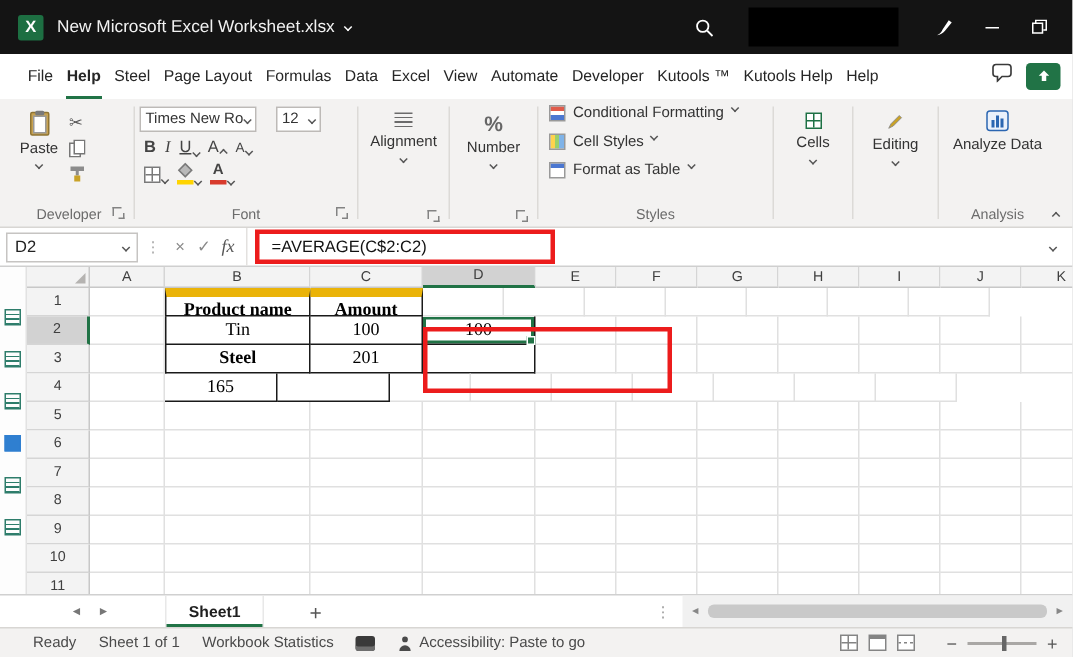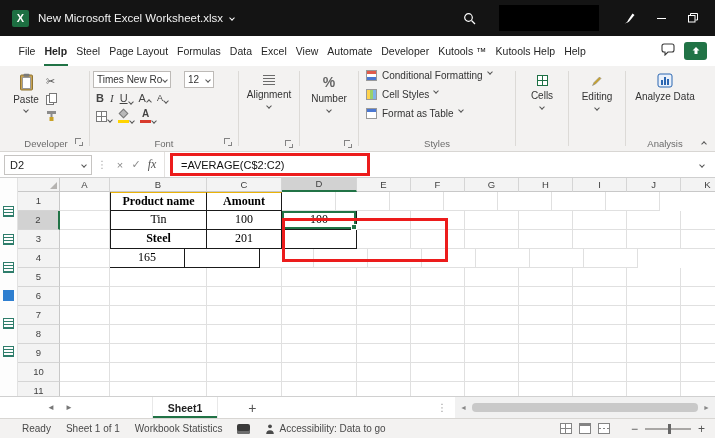--- a/index.html
+++ b/index.html
@@ -102,31 +102,31 @@
   .gcorner{width:42px;flex:0 0 42px;background:#f3f3f3;border-right:1px solid #c8c8c8;border-bottom:1px solid #c8c8c8;position:relative}
   .gcorner i{position:absolute;right:2px;bottom:2px;width:0;height:0;border-left:7px solid transparent;border-bottom:7px solid #b5b3b1}
   .gcol{flex-shrink:0;border-right:1px solid #d5d5d5;border-bottom:1px solid #c8c8c8;background:#f3f3f3;font-size:9.5px;color:#3f3f3f;text-align:center;line-height:13px}
   .gcol.sel{background:#d2d2d2;border-bottom:2px solid var(--green);line-height:12px}
   .grow{display:flex;height:19px}
   .growh{flex:0 0 42px;border-right:1px solid #c8c8c8;border-bottom:1px solid #d5d5d5;background:#f3f3f3;font-size:9.5px;color:#3f3f3f;text-align:center;line-height:18px}
   .growh.sel{background:#d2d2d2;border-right:2px solid var(--green)}
   .gcell{flex-shrink:0;border-right:1px solid #e0e0e0;border-bottom:1px solid #e0e0e0;font-family:"Liberation Serif",serif;font-size:12px;text-align:center;line-height:17px;color:#000;position:relative}
   .gcell.tbl{border-right-color:#1a1a1a;border-bottom-color:#1a1a1a}
   .gcell.tbl-l{border-left:1px solid #1a1a1a}
-  .gcell.tbl-t{border-top:1px solid #eab308}
+  .gcell.tbl-t{border-top:6px solid #eab308}
   .gcell.th{font-weight:bold}
   .gcell.selcell{box-shadow:inset 0 0 0 2px var(--green)}
   .gcell.selcell::after{content:"";position:absolute;right:-1px;bottom:-1px;width:4px;height:4px;background:var(--green);border:1px solid #fff;z-index:2}
   .red-grid{left:264px;top:40px;width:166px;height:44px}
 
   
   .sheetbar{height:22px;background:#fff;border-top:1px solid #d0d0d0;display:flex;align-items:center;font-size:10.5px;color:#444}
   .snav{font-size:8px;color:#777;padding:0 5px}
   .snav.first{margin-left:42px}
-  .stab{height:100%;display:flex;align-items:center;padding:0 15px;margin-left:74px;font-weight:bold;color:#1f1f1f;position:relative;border-left:1px solid #e8e8e8;border-right:1px solid #e8e8e8}
+  .stab{height:100%;display:flex;align-items:center;padding:0 15px;margin-left:32px;font-weight:bold;color:#1f1f1f;position:relative;border-left:1px solid #e8e8e8;border-right:1px solid #e8e8e8}
   .stab.active::after{content:"";position:absolute;left:0;right:0;bottom:0;height:2px;background:var(--green)}
   .addsheet{font-size:14px;color:#555;margin-left:30px;line-height:1}
   .sb-right{margin-left:auto;display:flex;align-items:center;height:100%}
   .sdots{color:#999;font-size:10px;margin-right:8px}
   .hscroll{width:260px;height:100%;background:#f1f1f1;display:flex;align-items:center;padding:0 5px;gap:5px}
   .hthumb{flex:1;height:9px;background:#c9c9c9;border-radius:4px}
   .harrow{font-size:7px;color:#888}
 
   
   .statusbar{height:20px;background:#f3f2f1;border-top:1px solid #d8d6d3;display:flex;align-items:center;font-size:10px;color:#4a4a4a;padding:0 10px 0 22px;gap:15px;white-space:nowrap}
@@ -599,21 +599,21 @@
   <div class="statusbar">
     <span>Ready</span>
     <span>Sheet 1 of 1</span>
     <span>Workbook Statistics</span>
     <span class="mon-ic"></span>
     <span class="acc">
       <svg width="10" height="10" viewBox="0 0 10 10">
           <circle cx="5" cy="2.3" r="1.9" fill="#4a4a4a"></circle>
           <path d="M1.2 10 a3.8 3.8 0 0 1 7.6 0 Z" fill="#4a4a4a"></path>
         </svg>
-      <span>Accessibility: Data to go</span>
+      <span>Accessibility: Paste to go</span>
     </span>
     <span class="sb-spacer"></span>
     <span class="views">
       <span class="view-ic v-normal"></span>
       <span class="view-ic v-layout"></span>
       <span class="view-ic v-break"></span>
     </span>
     <span class="zoom">
       <span class="zbtn">−</span>
       <span class="ztrack">

